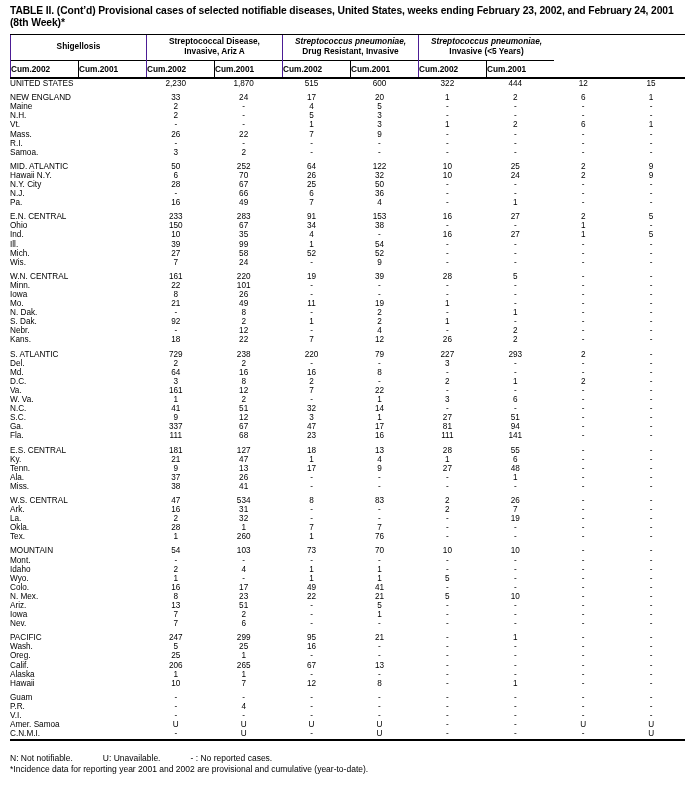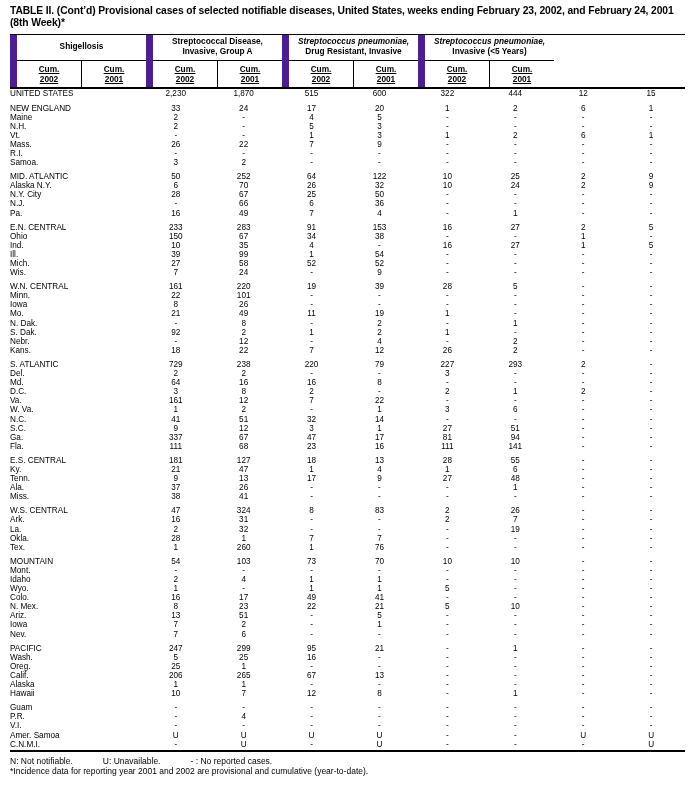--- a/index.html
+++ b/index.html
@@ -3,36 +3,36 @@
 <meta charset="utf-8">
 <style>
   html,body{margin:0;padding:0;background:#fff;}
   body{width:689px;height:786px;color:#000;font-family:"Liberation Sans",sans-serif;-webkit-font-smoothing:antialiased;}
   .page{padding:5px 4px 0 10px;box-sizing:border-box;width:689px;}
   .title{font-weight:bold;font-size:10.3px;line-height:1.2;letter-spacing:-0.1px;}
   .title div{white-space:nowrap;}
   
   .thead{display:flex;border-top:1px solid #000;border-bottom:2px solid #000;margin-top:4px;}
   .area-head{width:132px;display:flex;align-items:flex-end;font-weight:bold;font-size:8.6px;padding-bottom:2px;box-sizing:border-box;}
-  .col-group{width:136px;border-left:7px solid #4c1d95;display:flex;flex-direction:column;box-sizing:border-box;}
+  .col-group{width:136px;border-left:1px solid #4c1d95;display:flex;flex-direction:column;box-sizing:border-box;}
   .group-name{height:25px;border-bottom:1px solid #000;display:flex;flex-direction:column;justify-content:center;align-items:center;font-weight:bold;font-size:8.3px;line-height:1.18;text-align:center;}
   .it{font-style:italic;}
   .subrow{display:flex;flex:1;}
-  .sub{flex:1;display:flex;flex-direction:column;justify-content:space-between;align-items:center;font-weight:bold;font-size:8.3px;line-height:1.25;padding:3px 0;text-decoration:underline;}
+  .sub{flex:1;display:flex;flex-direction:row;justify-content:flex-start;align-items:center;font-weight:bold;font-size:8.3px;line-height:1.25;padding:3px 0;}
   .sub.sep{border-left:1px solid #000;}
   
   .tbody{}
   .section{margin-bottom:5px;}
   .section:last-child{margin-bottom:1px;}
   .row{display:flex;line-height:9.1px;font-size:8.2px;}
   .cell{box-sizing:border-box;}
   .cell.area{width:132px;white-space:nowrap;}
   .cell.num{width:68px;text-align:center;}
   
-  .footer{border-top:2px solid #000;padding-top:4px;font-size:8.5px;line-height:1.25;}
+  .footer{border-top:2px solid #000;padding-top:12px;font-size:8.5px;line-height:1.25;}
   .legend span{margin-right:30px;}
 </style>
 </head>
 <body>
 
 <div class="page">
   <div class="title">
     <div>TABLE II. (Cont’d) Provisional cases of selected notifiable diseases, United States, weeks ending February 23, 2002, and February 24, 2001</div>
     <div>(8th Week)*</div>
   </div>
@@ -51,21 +51,21 @@
             </div>
             <div class="sub sep">
               <div>Cum.</div>
               <div>2001</div>
             </div>
           </div>
         </div>
         <div class="col-group">
           <div class="group-name">
             <div>Streptococcal Disease,</div>
-            <div>Invasive, Group A</div>
+            <div>Invasive, Ariz A</div>
           </div>
           <div class="subrow">
             <div class="sub">
               <div>Cum.</div>
               <div>2002</div>
             </div>
             <div class="sub sep">
               <div>Cum.</div>
               <div>2001</div>
             </div>
@@ -205,21 +205,21 @@
           <div class="cell num">50</div>
           <div class="cell num">252</div>
           <div class="cell num">64</div>
           <div class="cell num">122</div>
           <div class="cell num">10</div>
           <div class="cell num">25</div>
           <div class="cell num">2</div>
           <div class="cell num">9</div>
         </div>
         <div class="row">
-          <div class="cell area">Alaska N.Y.</div>
+          <div class="cell area">Hawaii N.Y.</div>
           <div class="cell num">6</div>
           <div class="cell num">70</div>
           <div class="cell num">26</div>
           <div class="cell num">32</div>
           <div class="cell num">10</div>
           <div class="cell num">24</div>
           <div class="cell num">2</div>
           <div class="cell num">9</div>
         </div>
         <div class="row">
@@ -580,21 +580,21 @@
           <div class="cell num">-</div>
           <div class="cell num">-</div>
           <div class="cell num">-</div>
           <div class="cell num">-</div>
         </div>
       </div>
       <div class="section">
         <div class="row">
           <div class="cell area">W.S. CENTRAL</div>
           <div class="cell num">47</div>
-          <div class="cell num">324</div>
+          <div class="cell num">534</div>
           <div class="cell num">8</div>
           <div class="cell num">83</div>
           <div class="cell num">2</div>
           <div class="cell num">26</div>
           <div class="cell num">-</div>
           <div class="cell num">-</div>
         </div>
         <div class="row">
           <div class="cell area">Ark.</div>
           <div class="cell num">16</div>

